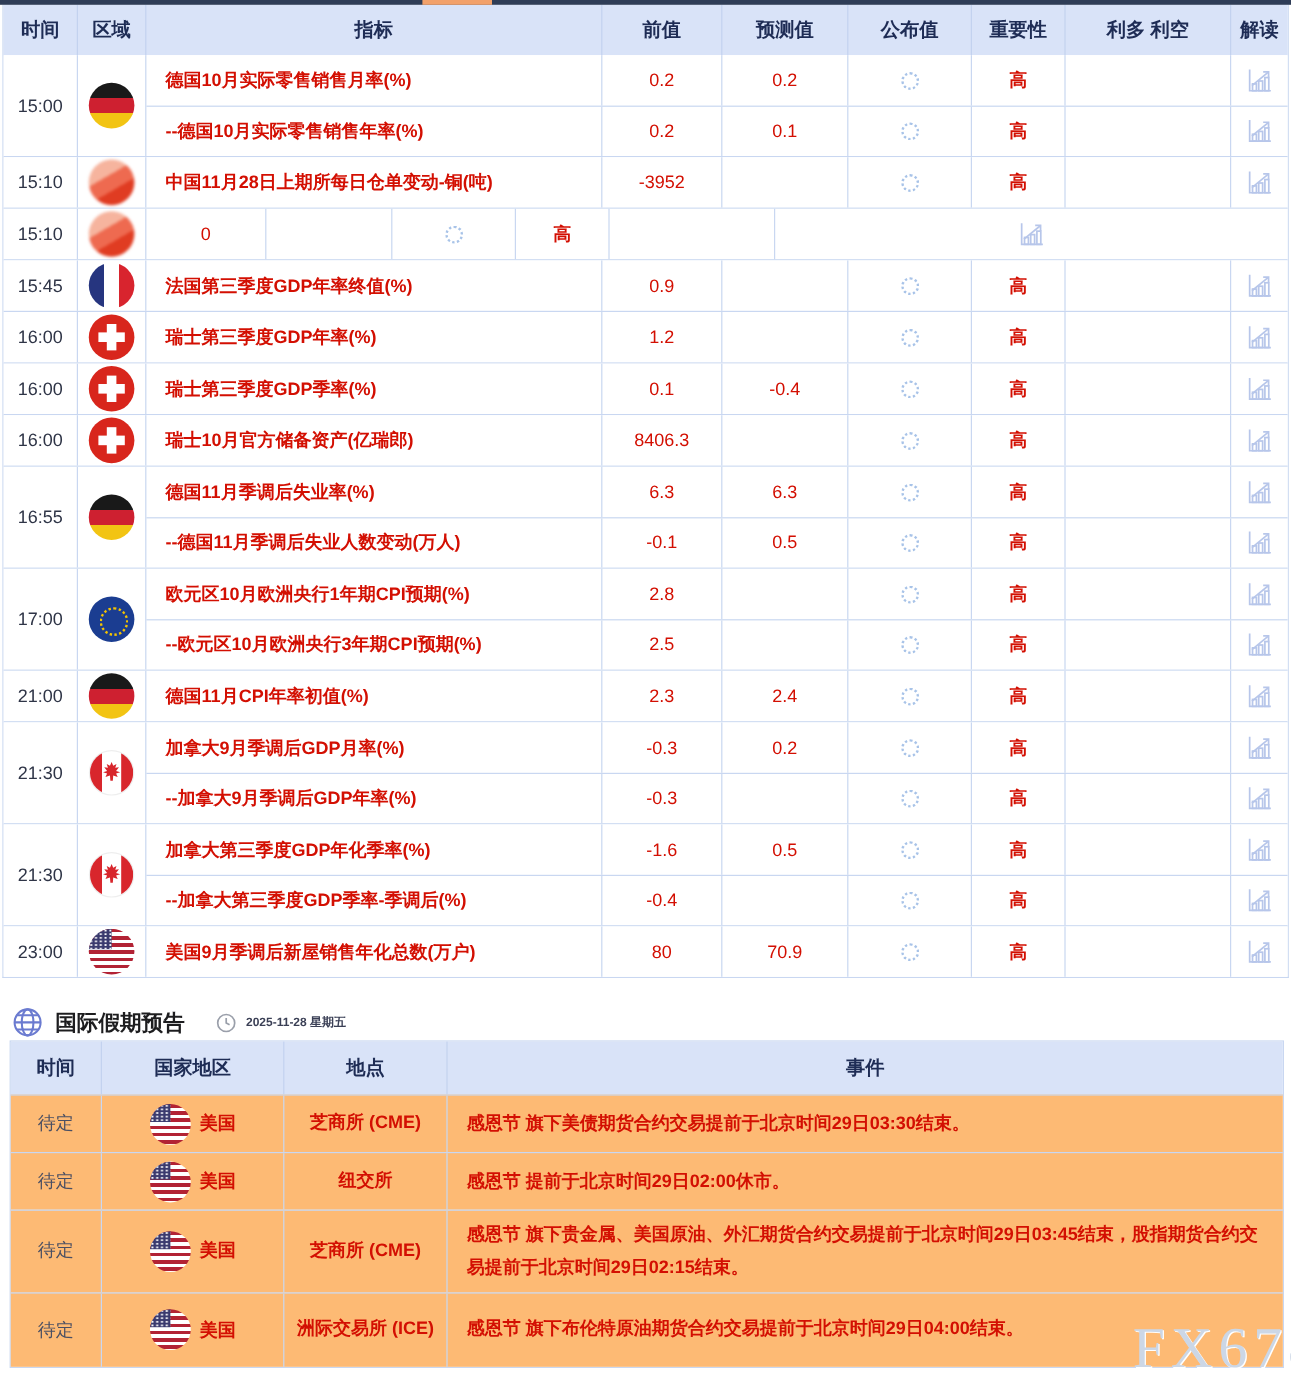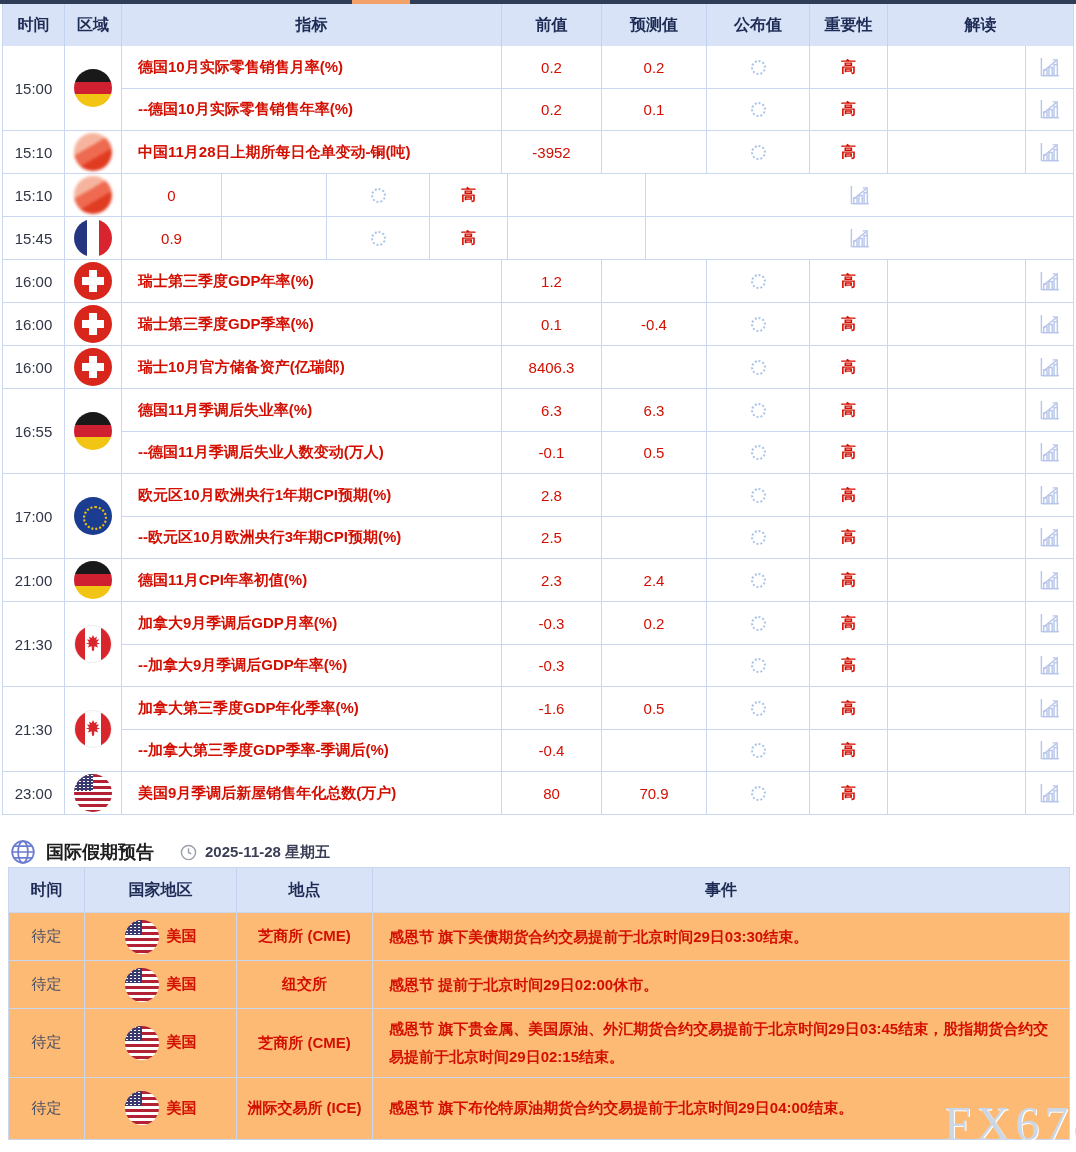--- a/index.html
+++ b/index.html
@@ -70,21 +70,21 @@
   .flag-us::before { content:""; position:absolute; left:0; top:0; width:19px; height:17px;
       background-color:#3a3a6e;
       background-image:radial-gradient(#fff 0.8px, transparent 1.1px);
       background-size:4px 3px; }
   .flag-sm { width:34px; height:34px; }
   .flag-sm.flag-us::before { width:17px; height:15px; }
 
   
   .holiday-head { display:flex; align-items:center; padding:22px 0 0 10px; height:52px; }
   .holiday-head .title { font-size:18px; font-weight:bold; color:#1d1d1f; margin:0 26px 0 10px; }
-  .holiday-head .date { font-size:15px; font-weight:bold; color:#3a3f55; margin-left:8px; }
+  .holiday-head .date { font-size:10px; font-weight:bold; color:#3a3f55; margin-left:8px; }
 
   .hol-table { margin:0 6px 0 8px; border:1px solid #c9d7f1; }
   .hol-header { display:flex; background:#d9e3f8; height:44px; }
   .hol-header .hcell { display:flex; align-items:center; justify-content:center;
       color:#1e2c55; font-size:16px; font-weight:bold; border-right:1px solid #c3d2ef; }
   .hol-header .hcell:last-child { border-right:none; }
   .h-time { width:76px; flex:none; }
   .h-country { width:152px; flex:none; }
   .h-loc { width:136px; flex:none; }
   .h-event { flex:1; }
@@ -113,20 +113,21 @@
 
 <div class="cal-table">
   <div class="cal-header">
     <div class="hcell c-time">时间</div>
     <div class="hcell c-flag">区域</div>
     <div class="hcell c-ind">指标</div>
     <div class="hcell c-prev">前值</div>
     <div class="hcell c-fore">预测值</div>
     <div class="hcell c-pub">公布值</div>
     <div class="hcell c-imp">重要性</div>
+    <div class="hcell c-bull">利多 利空</div>
     <div class="hcell c-read">解读</div>
   </div>
   <div id="cal-body">
       <div class="cal-group">
         <div class="c-time">15:00</div>
         <div class="c-flag">
           <span class="flag flag-de"></span>
         </div>
         <div class="group-rows">
           <div class="cal-row">
@@ -226,20 +227,21 @@
           </div>
         </div>
       </div>
       <div class="cal-group">
         <div class="c-time">15:45</div>
         <div class="c-flag">
           <span class="flag flag-fr"></span>
         </div>
         <div class="group-rows">
           <div class="cal-row">
+            <div class="cell c-ind">法国第三季度GDP年率终值(%)</div>
             <div class="cell c-prev val">0.9</div>
             <div class="cell c-fore val"></div>
             <div class="cell c-pub">
               <span class="spinner"></span>
             </div>
             <div class="cell c-imp imp">高</div>
             <div class="cell c-bull"></div>
             <div class="cell c-read">
               <svg style="display: inline;" width="23" height="21" viewBox="0 0 24 22" fill="none" stroke="#b7c6ea" stroke-width="1.5">
   <path d="M3.5 1v18.5H22"></path>

